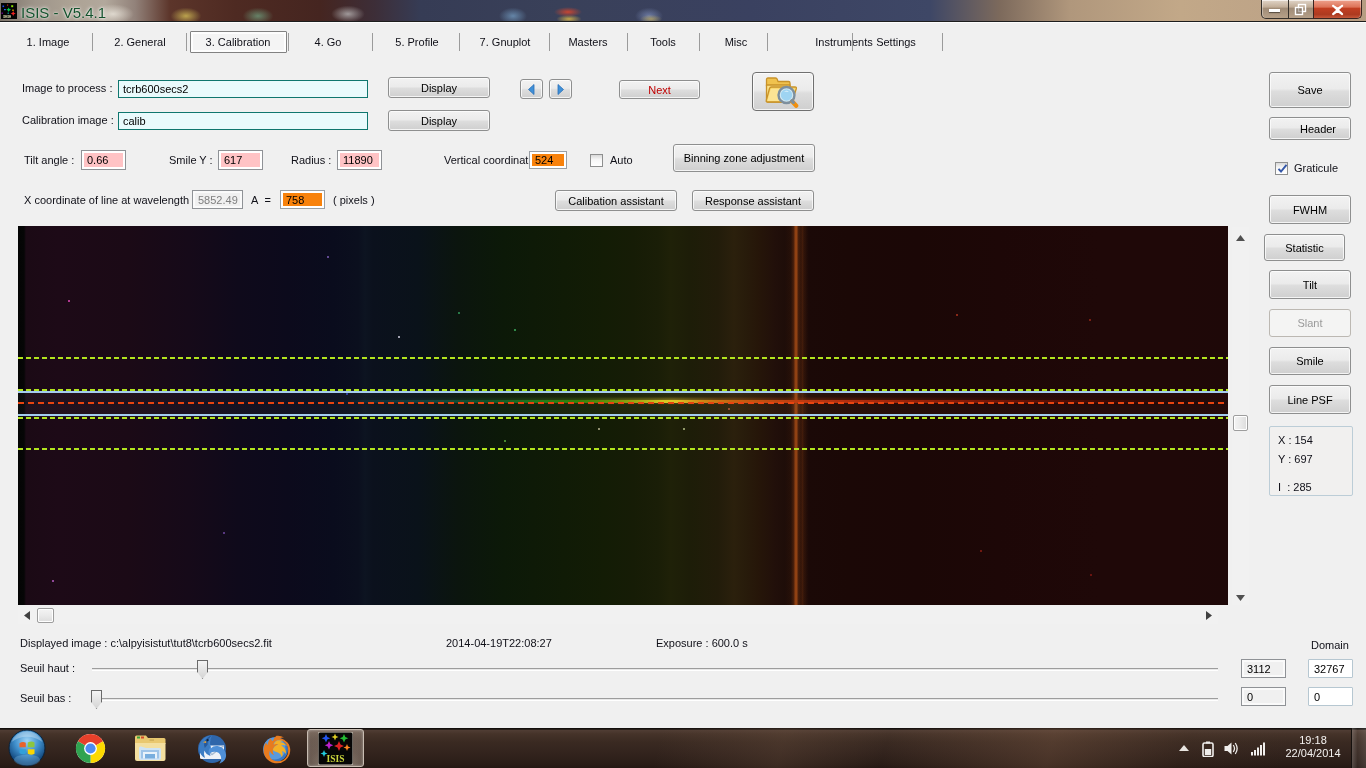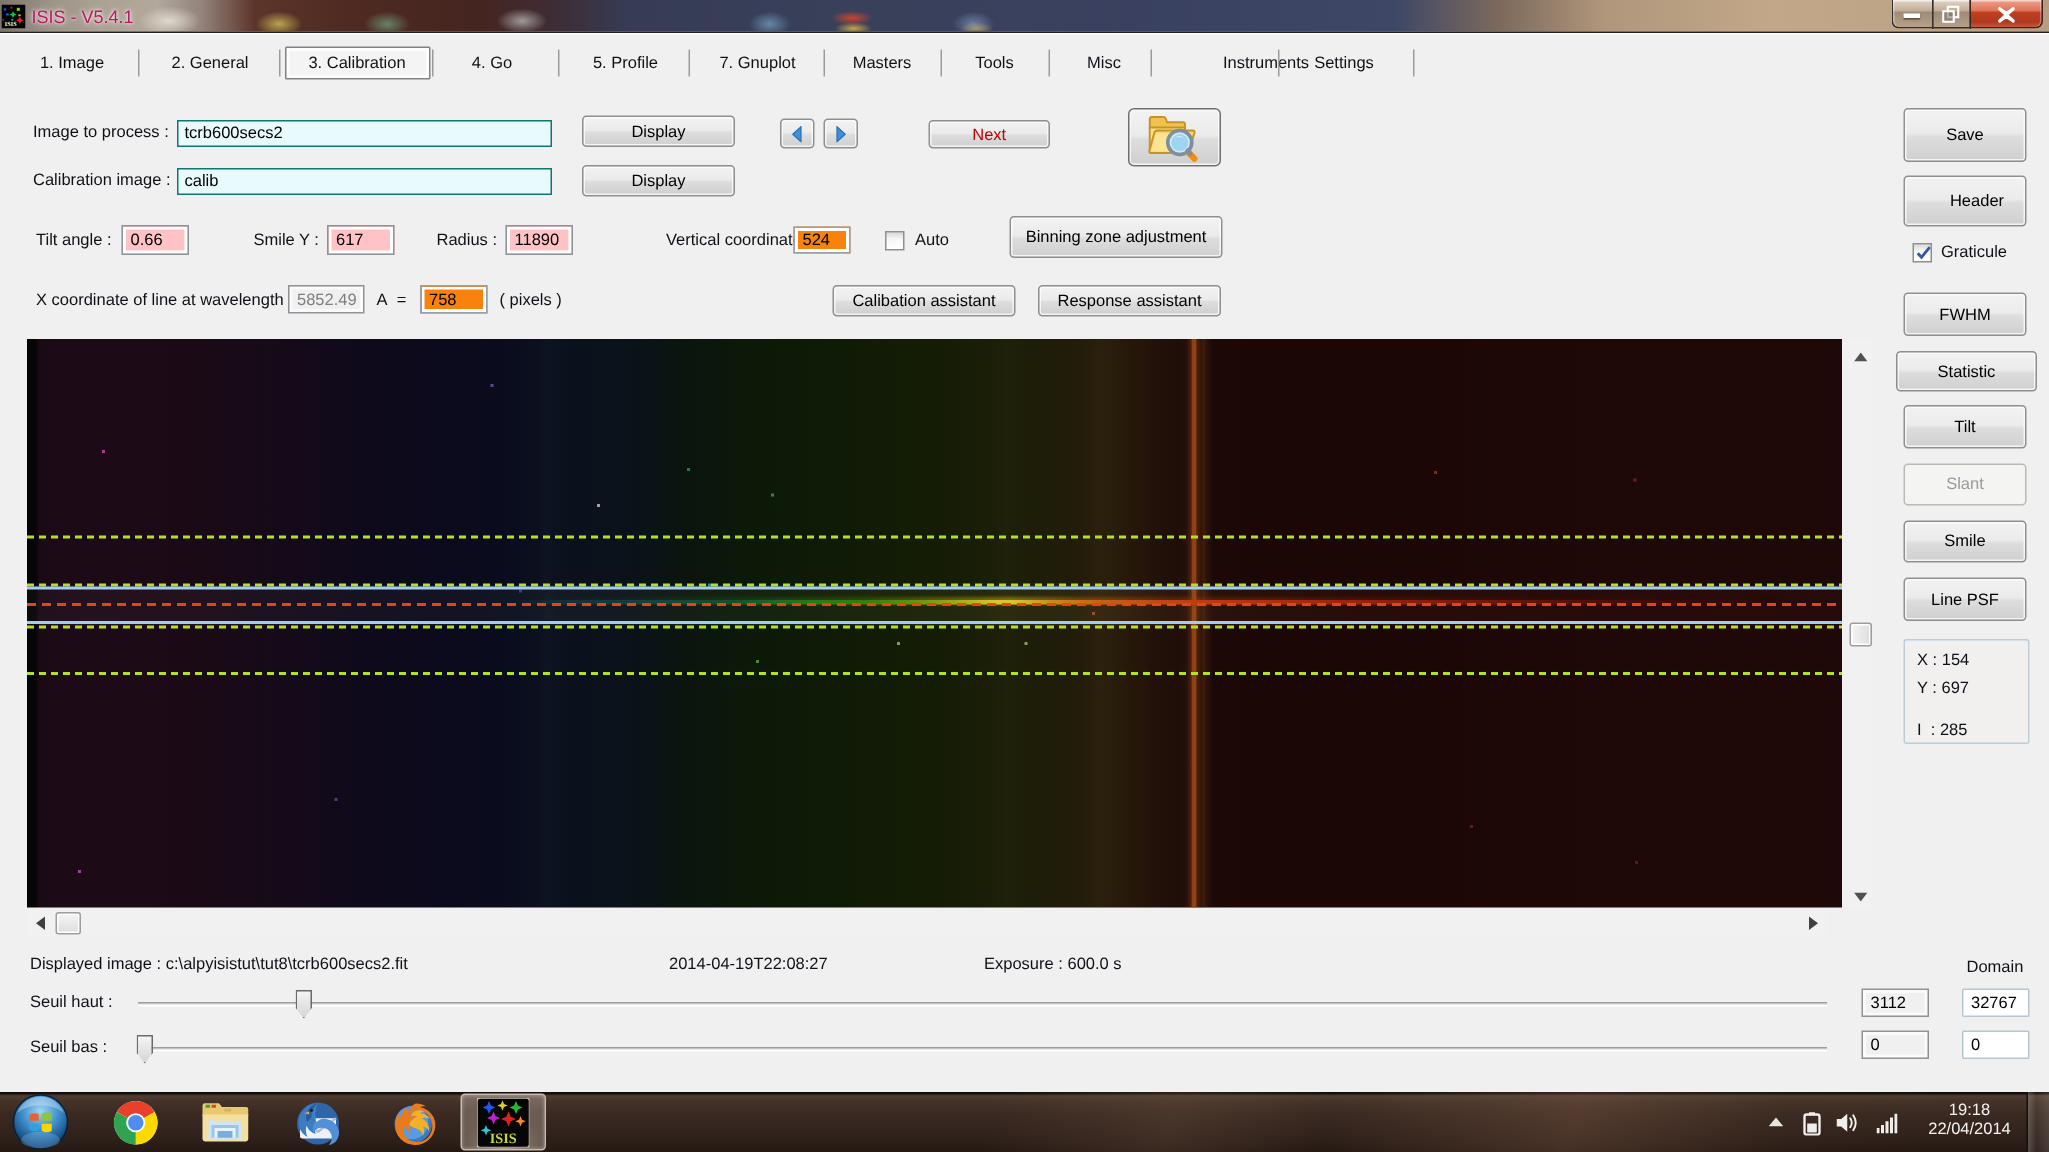--- a/index.html
+++ b/index.html
@@ -48,21 +48,21 @@
   <rect x="6" y="1.5" width="1.2" height="1.2" fill="#cc2222"></rect>
   <rect x="10.2" y="2.2" width="2" height="2" fill="#88dd00"></rect>
   <rect x="3" y="6" width="1.8" height="1.2" fill="#2266ff"></rect>
   <path d="M7.7 4.4 L8.5 6 L10.1 6.7 L8.5 7.4 L7.7 9 L6.9 7.4 L5.3 6.7 L6.9 6 Z" fill="#00cc44"></path>
   <rect x="11.2" y="6.6" width="1.6" height="1.2" fill="#ffaa00"></rect>
   <rect x="0.6" y="9.6" width="1.2" height="1.2" fill="#9900cc"></rect>
   <rect x="6.6" y="9.6" width="1.2" height="1.2" fill="#00bbcc"></rect>
   <path d="M12.2 8 L13 9.7 L14.7 10.5 L13 11.3 L12.2 13 L11.4 11.3 L9.7 10.5 L11.4 9.7 Z" fill="#ee2222"></path>
   <text x="2.2" y="14.6" font-size="4.2" fill="#ffffcc" font-family="Liberation Serif,serif" font-weight="bold">ISIS</text>
 </svg>
-<div class="abs" style="left:21px;top:4px;font-size:12px;color:#be185d;text-shadow:0 0 4px rgba(255,255,255,.9), 0 0 2px rgba(255,255,255,.9);">ISIS - V5.4.1</div>
+<div class="abs" style="left:21px;top:4px;font-size:15px;color:#14532d;text-shadow:0 0 4px rgba(255,255,255,.9), 0 0 2px rgba(255,255,255,.9);">ISIS - V5.4.1</div>
 
 <div class="abs" style="left:1261px;top:0;width:101px;height:19px;">
   <div class="abs" style="left:0;top:0;width:28px;height:19px;border:1px solid #35302b;border-top:none;border-radius:0 0 0 5px;
     background:linear-gradient(rgba(255,255,255,.55), rgba(200,190,180,.35) 40%, rgba(110,100,92,.38) 45%, rgba(160,150,140,.25));box-shadow:inset 0 1px 0 rgba(255,255,255,.6), inset 1px 0 0 rgba(255,255,255,.35);"></div>
   <div class="abs" style="left:27px;top:0;width:26px;height:19px;border:1px solid #35302b;border-top:none;
     background:linear-gradient(rgba(255,255,255,.55), rgba(200,190,180,.35) 40%, rgba(110,100,92,.38) 45%, rgba(160,150,140,.25));box-shadow:inset 0 1px 0 rgba(255,255,255,.6);"></div>
   <div class="abs" style="left:52px;top:0;width:49px;height:19px;border:1px solid #3a2420;border-top:none;border-radius:0 0 5px 0;
     background:linear-gradient(#efa28d, #dd7257 40%, #c33f22 45%, #ad3a20 80%, #c4573a);box-shadow:inset 0 1px 0 rgba(255,255,255,.55), inset -1px 0 0 rgba(255,255,255,.3);"></div>
   <div class="abs" style="left:8px;top:9px;width:11px;height:3px;background:#fff;box-shadow:0 1px 1px rgba(0,0,0,.5);"></div>
   <svg class="abs" style="left:31px;top:3px" width="18" height="13" viewBox="0 0 18 13">
@@ -190,28 +190,28 @@
   <div class="abs" style="left:0;top:130.5px;width:1210px;height:2px;background:repeating-linear-gradient(90deg,#b2e41e 0 5px,rgba(0,0,0,0) 5px 8px);"></div>
   <div class="abs" style="left:0;top:162.5px;width:1210px;height:2px;background:repeating-linear-gradient(90deg,#b2e41e 0 5px,rgba(0,0,0,0) 5px 8px);"></div>
   <div class="abs" style="left:0;top:165px;width:1210px;height:2px;background:#a4ccee;"></div>
   <div class="abs" style="left:0;top:176px;width:1210px;height:2px;background:repeating-linear-gradient(90deg,#e84410 0 6px,rgba(0,0,0,0) 6px 10px);"></div>
   <div class="abs" style="left:0;top:188px;width:1210px;height:2px;background:#a4ccee;"></div>
   <div class="abs" style="left:0;top:190.5px;width:1210px;height:2px;background:repeating-linear-gradient(90deg,#b2e41e 0 5px,rgba(0,0,0,0) 5px 8px);"></div>
   <div class="abs" style="left:0;top:222px;width:1210px;height:2px;background:repeating-linear-gradient(90deg,#b2e41e 0 5px,rgba(0,0,0,0) 5px 8px);"></div>
 </div>
 
 <div class="btn" style="left:1269px;top:72px;width:82px;height:36px;">Save</div>
-<div class="btn" style="left:1269px;top:117px;width:82px;height:34px;padding-left:16px;">Header</div>
+<div class="btn" style="left:1269px;top:117px;width:82px;height:23px;padding-left:16px;">Header</div>
 <div class="cb" style="left:1275px;top:162px;"></div>
 <svg class="abs" style="left:1276px;top:162px;" width="13" height="13" viewBox="0 0 13 13">
     <path d="M2.5 6.8 L5 9.5 L10.5 2.8" stroke="#3558a8" stroke-width="1.9" fill="none"></path>
   </svg>
 <div class="lb" style="left:1294px;top:162px;">Graticule</div>
 <div class="btn" style="left:1269px;top:195px;width:82px;height:29px;">FWHM</div>
-<div class="btn" style="left:1216px;top:234px;width:94px;height:27px;margin-left:48px;">Statistic</div>
+<div class="btn" style="left:1216px;top:234px;width:81px;height:27px;margin-left:48px;">Statistic</div>
 <div class="btn" style="left:1269px;top:270px;width:82px;height:29px;">Tilt</div>
 <div class="btn dis" style="left:1269px;top:309px;width:82px;height:28px;">Slant</div>
 <div class="btn" style="left:1269px;top:347px;width:82px;height:28px;">Smile</div>
 <div class="btn" style="left:1269px;top:385px;width:82px;height:29px;">Line PSF</div>
 <div class="abs" style="left:1269px;top:426px;width:84px;height:70px;border:1px solid #bccdd7;border-radius:2px;background:#f1f0ef;">
   <div class="lb" style="left:8px;top:7px;">X : 154</div>
   <div class="lb" style="left:8px;top:26px;">Y : 697</div>
   <div class="lb" style="left:8px;top:54px;">I&nbsp;&nbsp;: 285</div>
 </div>
 

